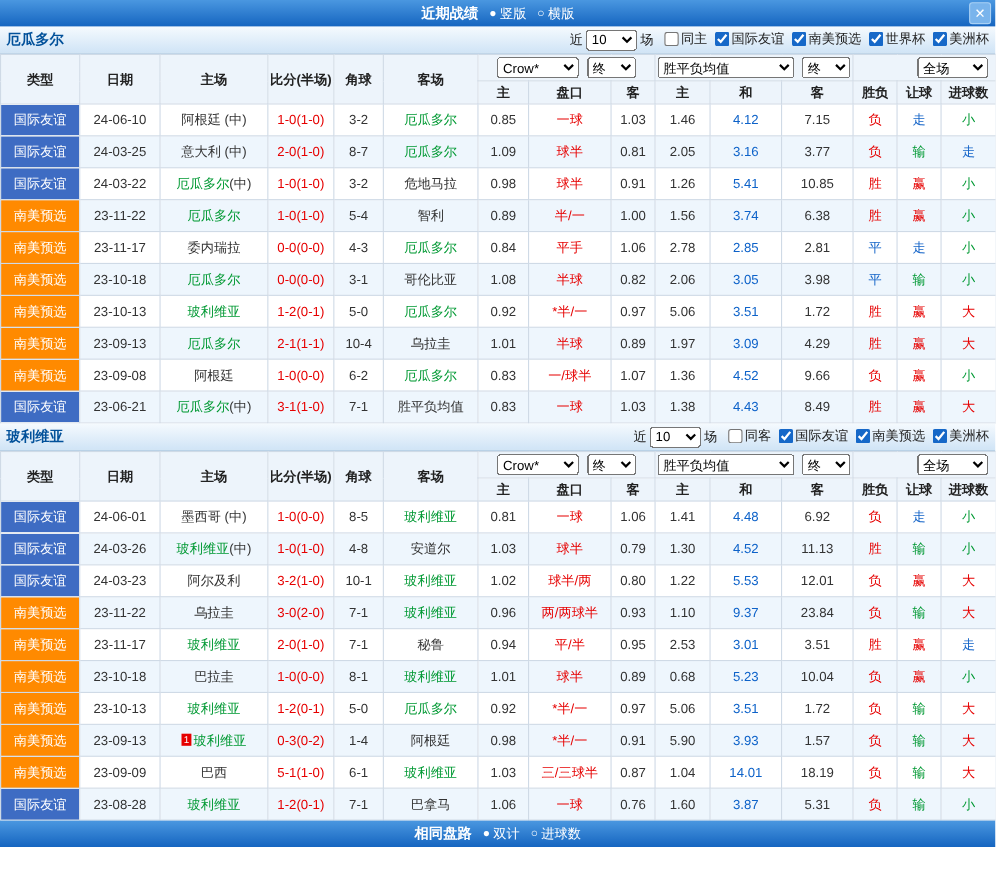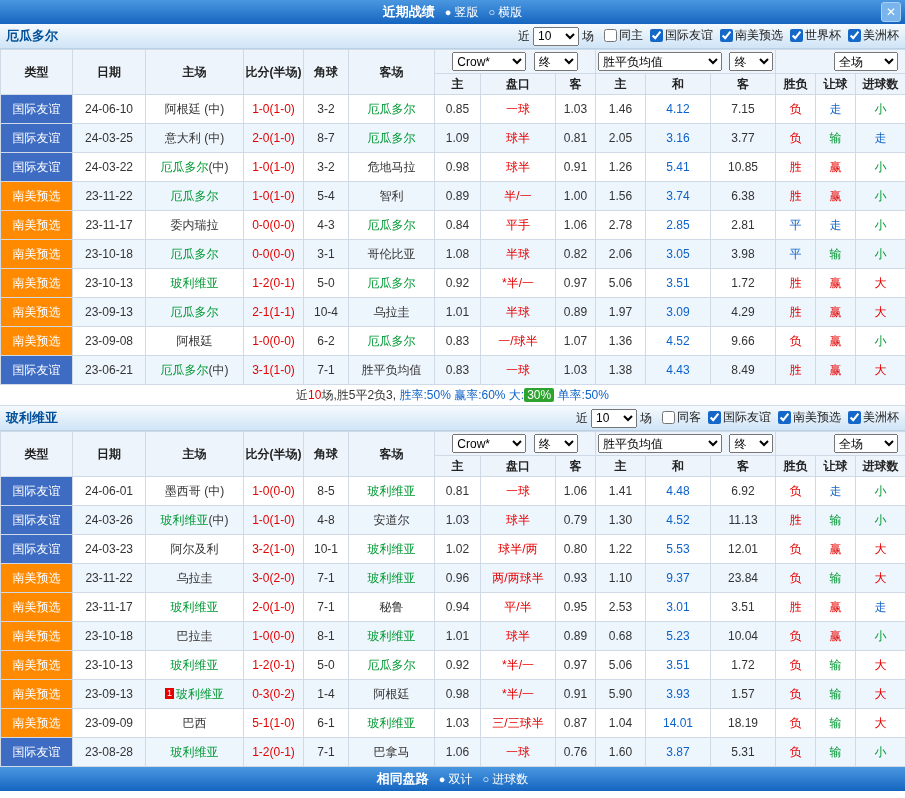--- a/index.html
+++ b/index.html
@@ -316,21 +316,20 @@
           <td>1.03</td>
           <td>1.38</td>
           <td class="blue">4.43</td>
           <td>8.49</td>
           <td style="color: rgb(230, 0, 0);">胜</td>
           <td style="color: rgb(230, 0, 0);">赢</td>
           <td style="color: rgb(230, 0, 0);">大</td>
         </tr>
       </tbody>
   </table>
-  <div class="summary"><span>近</span><span class="red">10</span><span>场,胜5平2负3, </span><span class="blue">胜率:50% </span><span class="blue">赢率:60% </span><span class="blue">大:</span><span class="green-badge">30%</span><span> </span><span class="blue">单率:50%</span></div>
 </div>
 
 <div>
   <div class="section-header">
     <span class="team-name">玻利维亚</span>
     <div class="filter">
       <span>近</span>
       <select class="sel-games"><option>10</option></select>
       <span>场</span>
       <span class="checkboxes"><label>

